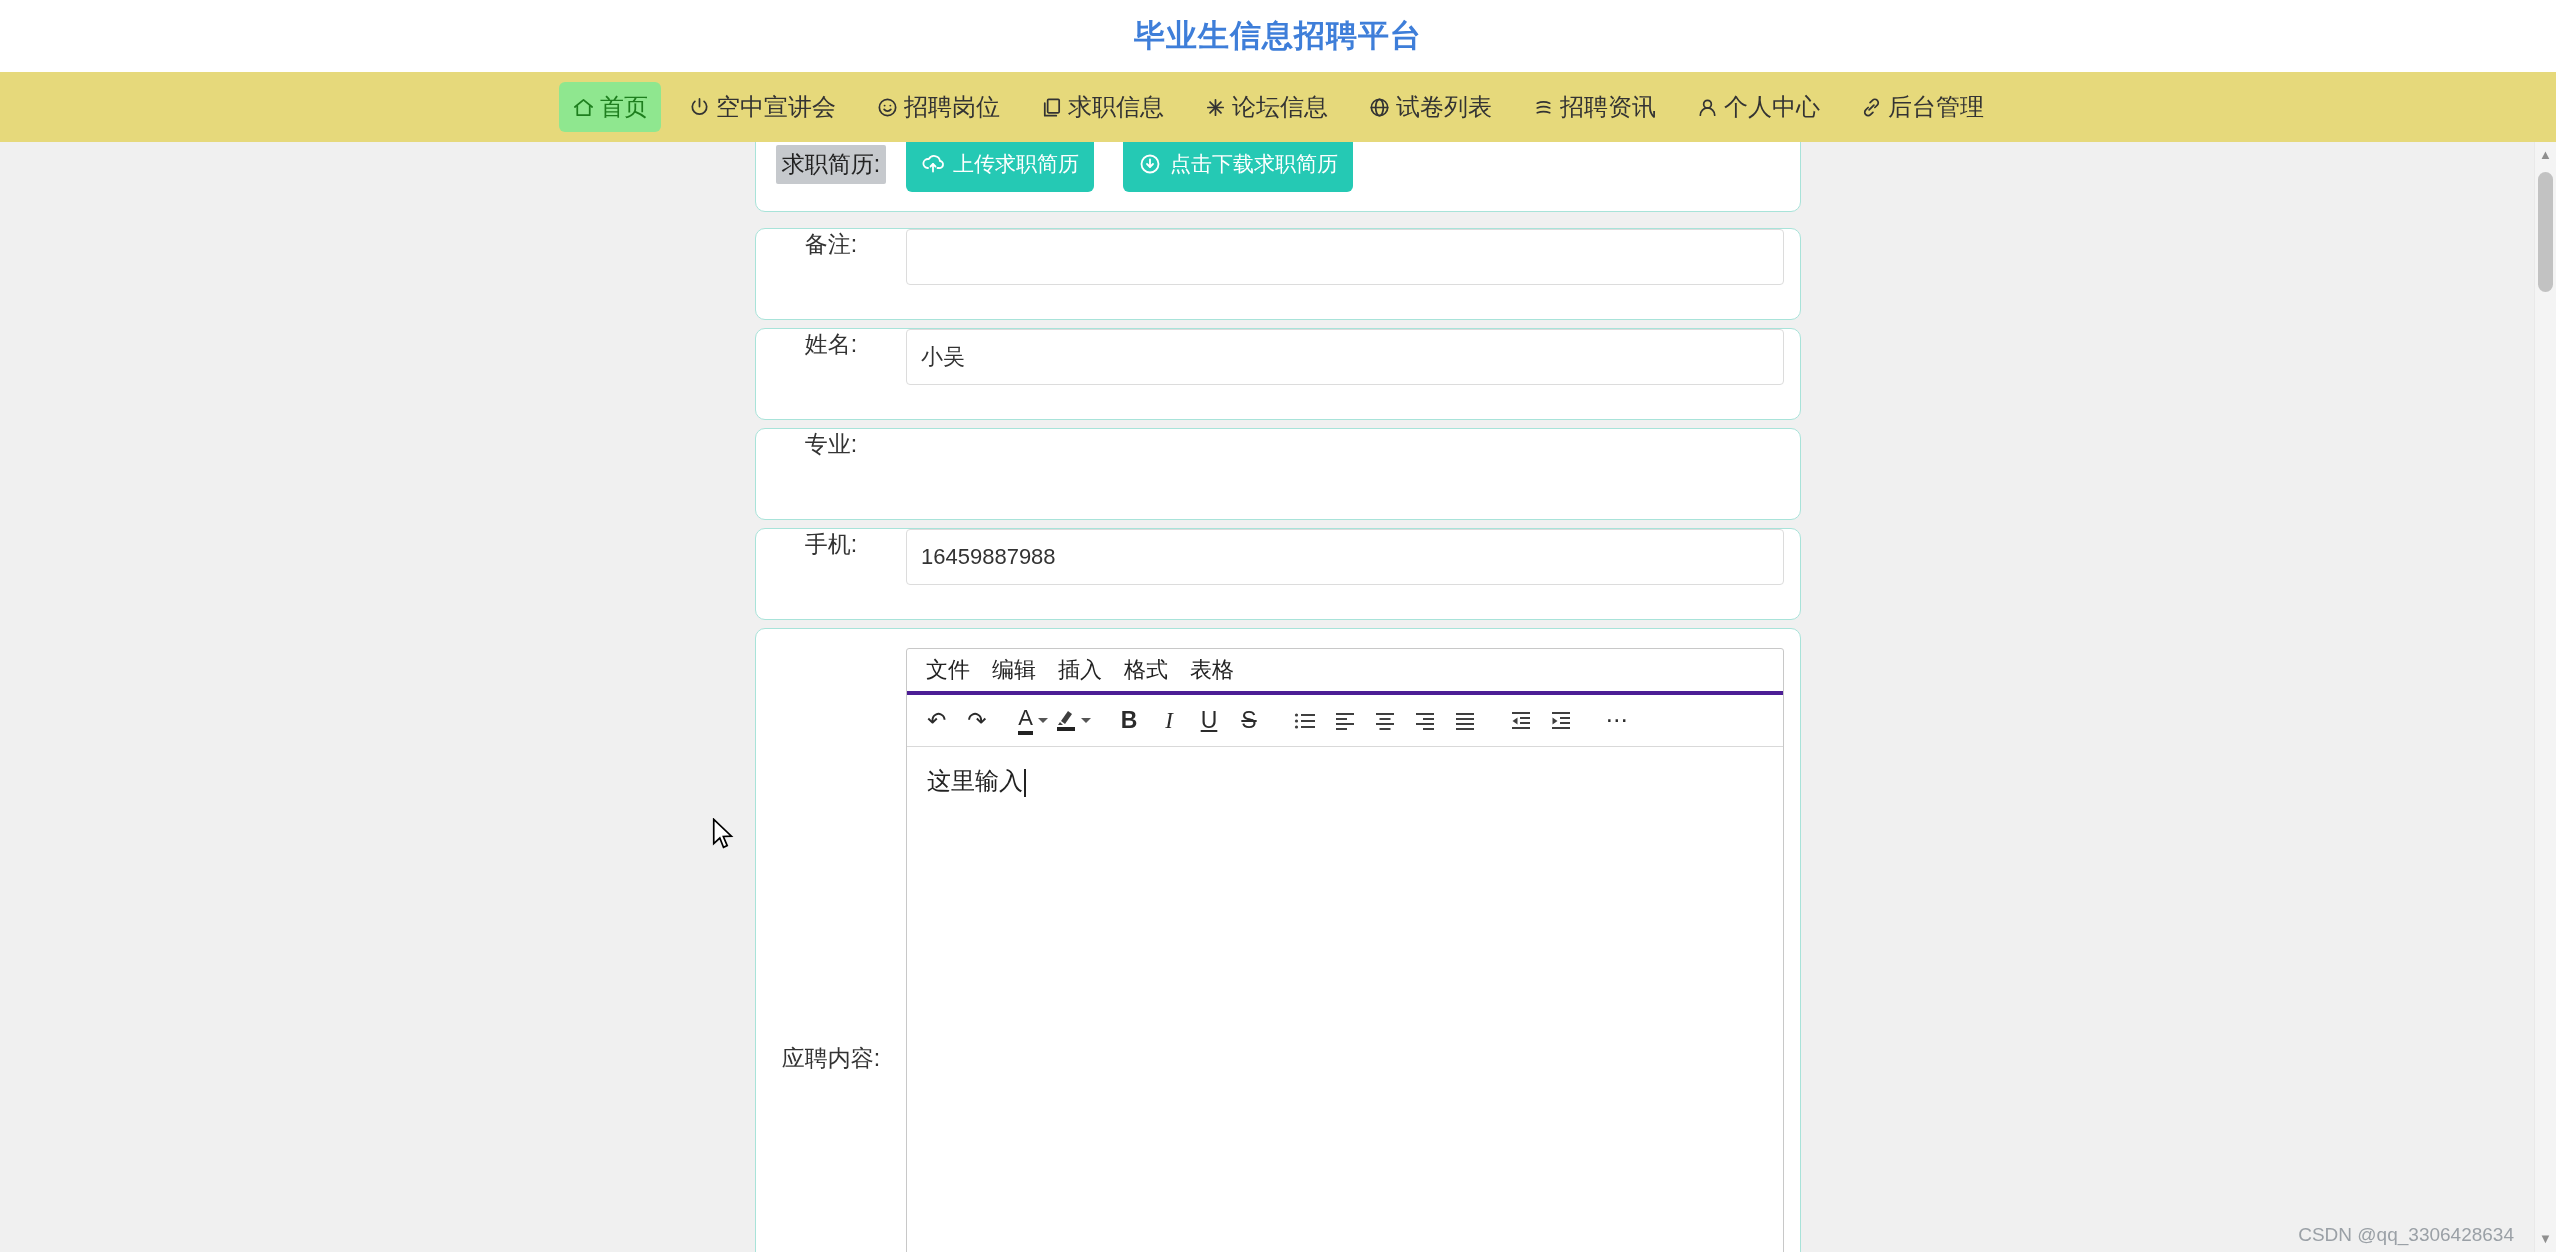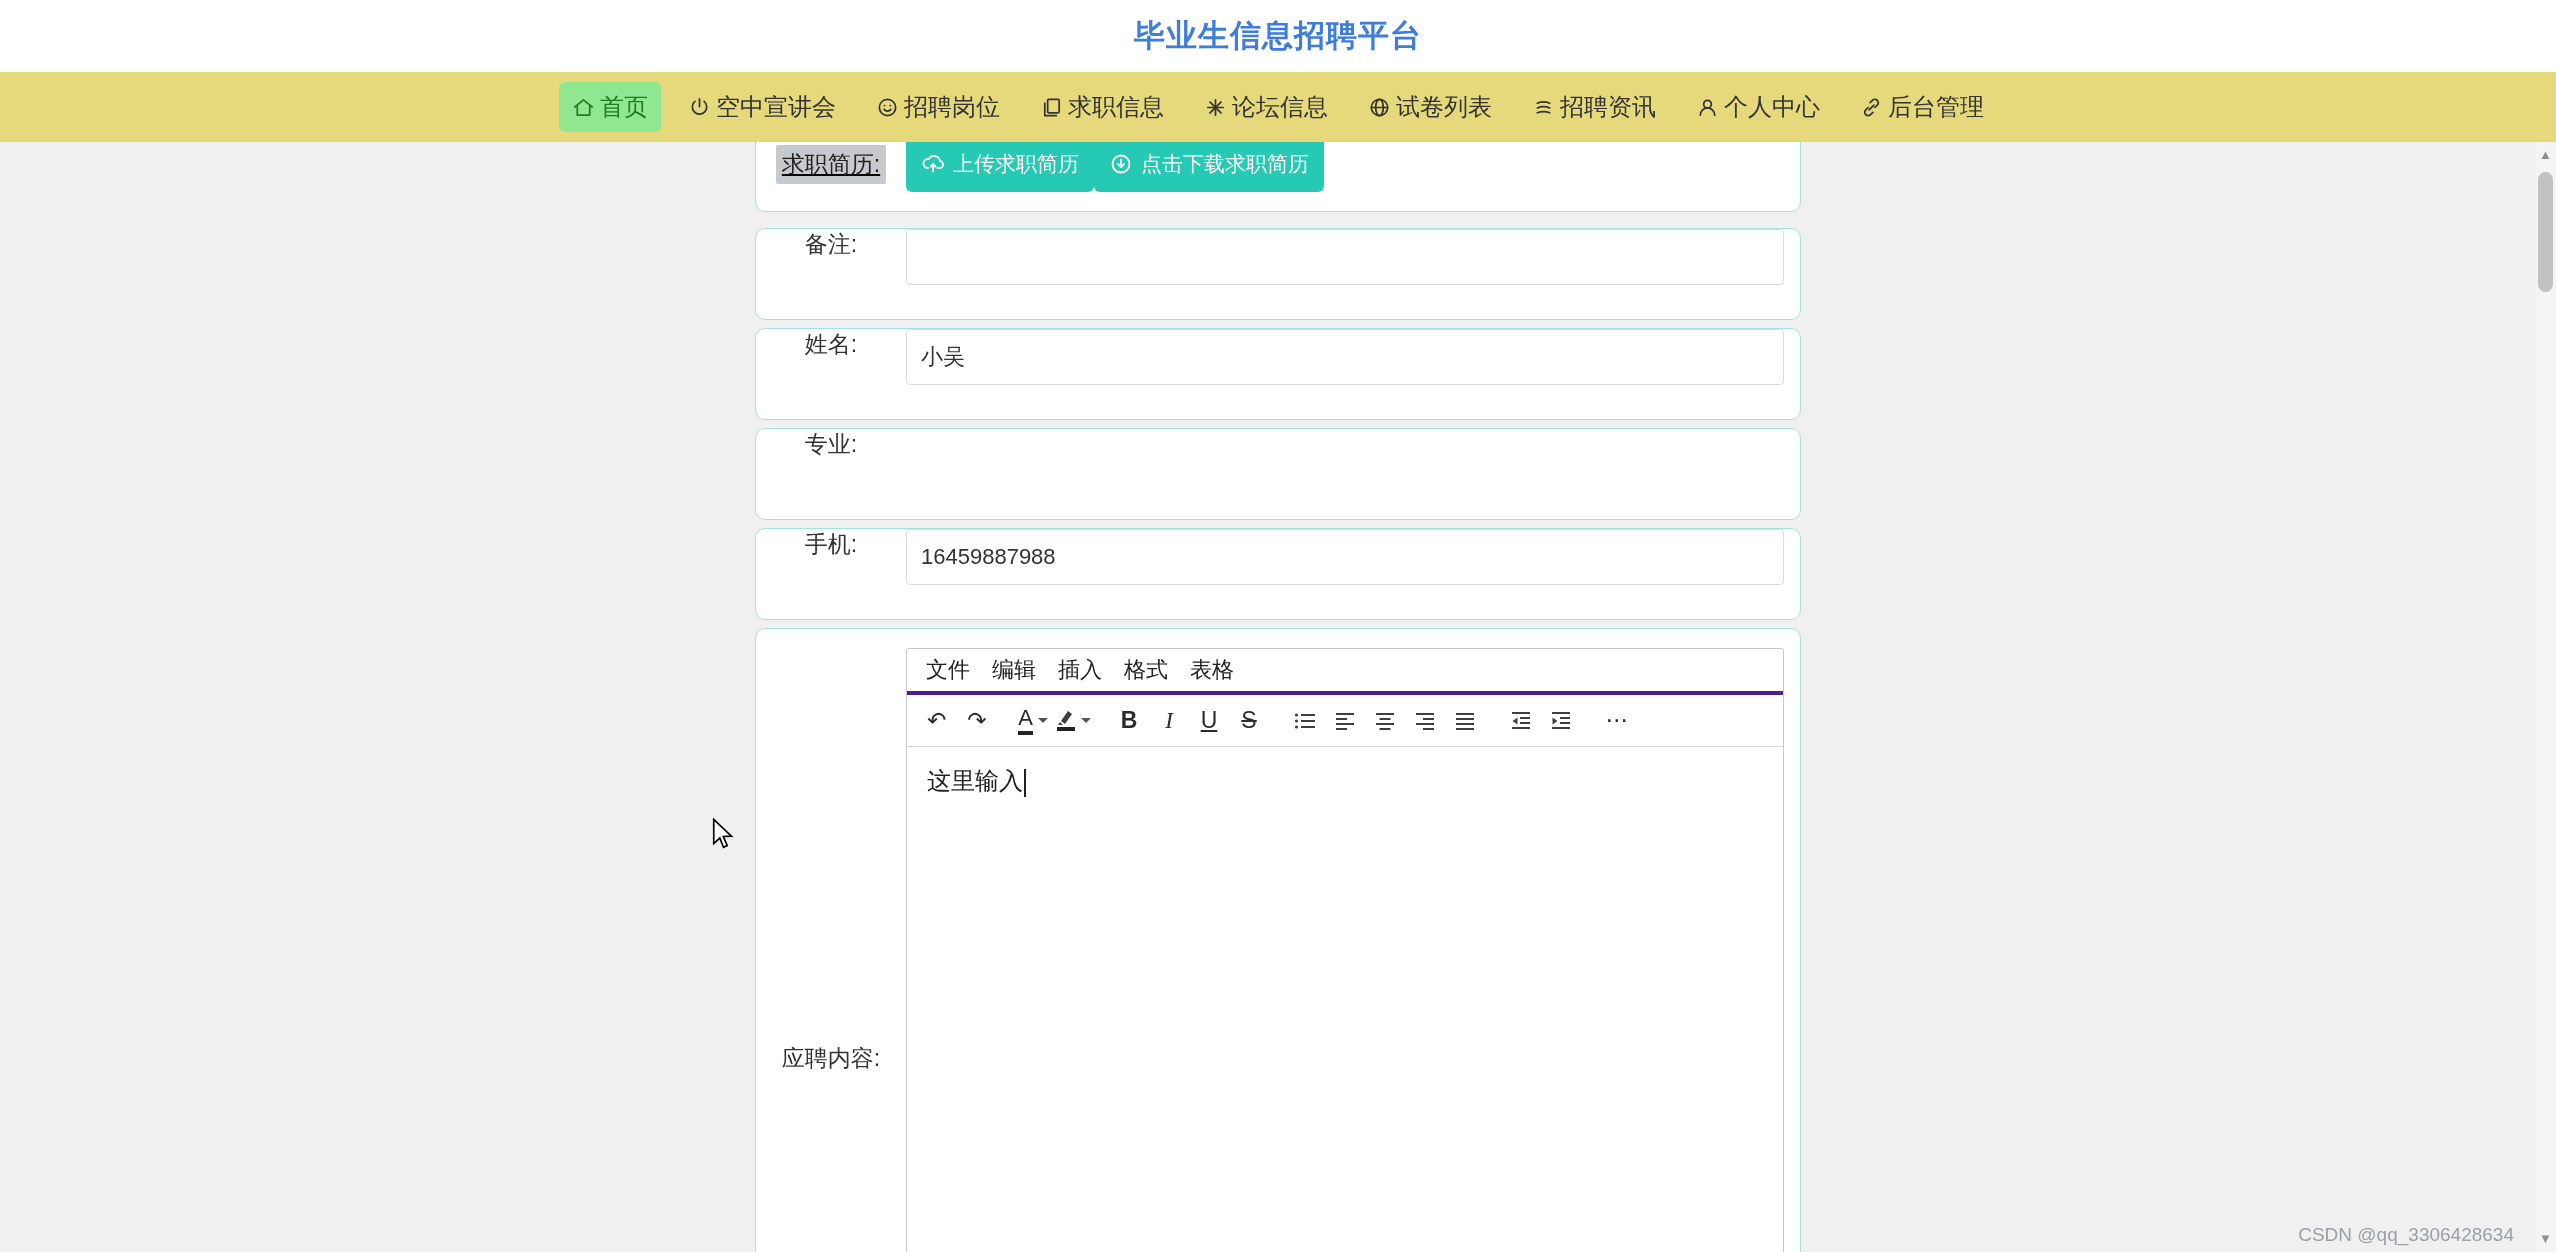--- a/index.html
+++ b/index.html
@@ -15,23 +15,23 @@
   .nav-item { display:flex; align-items:center; gap:5px; font-size:24px; color:#333; padding:9px 13px; border-radius:6px; cursor:pointer; text-decoration:none; }
   .nav-item svg { width:23px; height:23px; stroke:currentColor; fill:none; stroke-width:1.8; stroke-linecap:round; stroke-linejoin:round; }
   .nav-item.active { background:#8fe78f; color:#1e7e1e; }
 
   
   .content { height:1110px; overflow:hidden; position:relative; }
   .panel-wrap { width:1046px; margin:0 auto; }
   .panel { background:#fff; border:1px solid #a8e3d9; border-radius:10px; }
 
   .panel-resume { height:96px; margin-top:-26px; margin-bottom:16px; display:flex; align-items:center; padding-right:16px; }
-  .label-col { width:150px; flex-shrink:0; display:flex; justify-content:center;text-decoration:underline; }
+  .label-col { width:150px; flex-shrink:0; display:flex; justify-content:center; }
   .hl-label { background:#c6c9cd; color:#222; font-size:23px; padding:4px 6px; border-radius:2px; }
-  .btn-row { display:flex; gap:0; }
+  .btn-row { display:flex; gap:29px; }
   .teal-btn { background:#25c9b4; color:#fff; border:none; border-radius:6px; height:56px; font-size:21px; display:inline-flex; align-items:center; gap:8px; padding:0 15px; cursor:pointer; font-family:inherit; }
   .teal-btn svg { width:24px; height:24px; stroke:#fff; fill:none; stroke-width:1.8; stroke-linecap:round; stroke-linejoin:round; }
 
   .field { height:92px; margin-bottom:8px; display:flex; align-items:flex-start; padding-right:16px; }
   .f-label { width:150px; flex-shrink:0; text-align:center; font-size:23px; color:#333; }
   .field input { flex:1; height:56px; border:1px solid #dcdcdc; border-radius:4px; padding:0 14px; font-size:22px; color:#333; outline:none; background:#fff; font-family:inherit; }
 
   .editor-panel { height:860px; margin-bottom:8px; display:flex; align-items:stretch; padding:19px 16px 19px 0; }
   .editor-panel .f-label { align-self:center; }
   .editor { flex:1; border:1px solid #c8c8c8; border-radius:3px; background:#fff; display:flex; flex-direction:column; overflow:hidden; }

